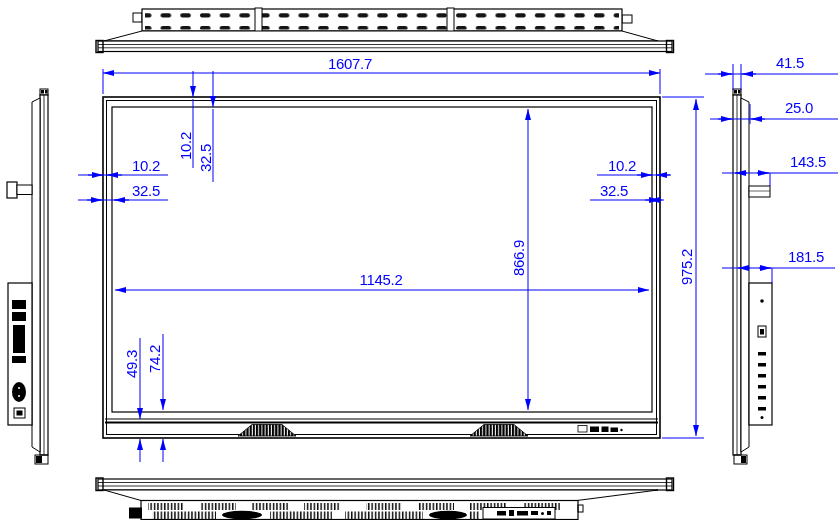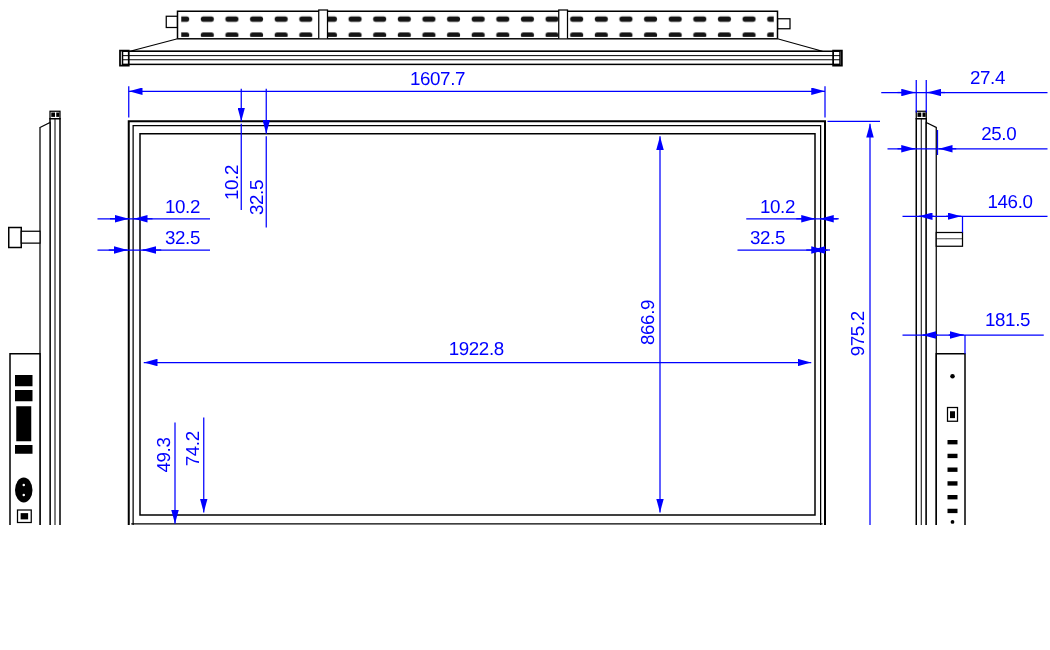--- a/index.html
+++ b/index.html
@@ -1,16 +1,16 @@
 <!DOCTYPE html>
 <html><head>
 <meta charset="utf-8">
 <style>
   html,body{margin:0;padding:0;background:#fff;}
-  .canvas{position:relative;width:840px;height:420px;background:#fff;overflow:hidden;
+  .canvas{position:relative;width:840px;height:520px;background:#fff;overflow:hidden;
           font-family:"Liberation Sans", sans-serif;}
   .canvas svg{position:absolute;left:0;top:0;}
   .dim{position:absolute;color:#0000ff;font-size:15px;line-height:16px;white-space:nowrap;
        letter-spacing:-0.3px;}
   .ctr{transform:translate(-50%,0);}
   .rotc{transform:translate(-50%,-50%) rotate(-90deg);}
 </style>
 </head>
 <body>
 
@@ -210,28 +210,28 @@
 
     <line x1="722" y1="268" x2="835" y2="268"></line>
     <line x1="750" y1="268" x2="738" y2="268" marker-end="url(#ah)"></line>
     <line x1="759" y1="268" x2="771" y2="268" marker-end="url(#ah)"></line>
     <line x1="772" y1="268" x2="772" y2="283"></line>
   </g>
 </svg>
 
 <span class="dim ctr" style="left:350px;top:56px">1607.7</span>
 <span class="dim rotc" style="left:687px;top:267px">975.2</span>
-<span class="dim ctr" style="left:381px;top:272px">1922.8</span>
+<span class="dim ctr" style="left:381px;top:272px">1145.2</span>
 <span class="dim rotc" style="left:519px;top:258px">866.9</span>
 <span class="dim rotc" style="left:186px;top:146px">10.2</span>
 <span class="dim rotc" style="left:206px;top:158px">32.5</span>
 <span class="dim ctr" style="left:146px;top:158px">10.2</span>
 <span class="dim ctr" style="left:146px;top:183px">32.5</span>
 <span class="dim ctr" style="left:622px;top:158px">10.2</span>
 <span class="dim ctr" style="left:614px;top:183px">32.5</span>
 <span class="dim rotc" style="left:132px;top:364px">49.3</span>
 <span class="dim rotc" style="left:155px;top:359px">74.2</span>
-<span class="dim ctr" style="left:790px;top:55px">27.4</span>
+<span class="dim ctr" style="left:790px;top:55px">41.5</span>
 <span class="dim ctr" style="left:799px;top:100px">25.0</span>
-<span class="dim ctr" style="left:808px;top:154px">146.0</span>
+<span class="dim ctr" style="left:808px;top:154px">143.5</span>
 <span class="dim ctr" style="left:806px;top:249px">181.5</span>
 
 </div>
 
 </body></html>

